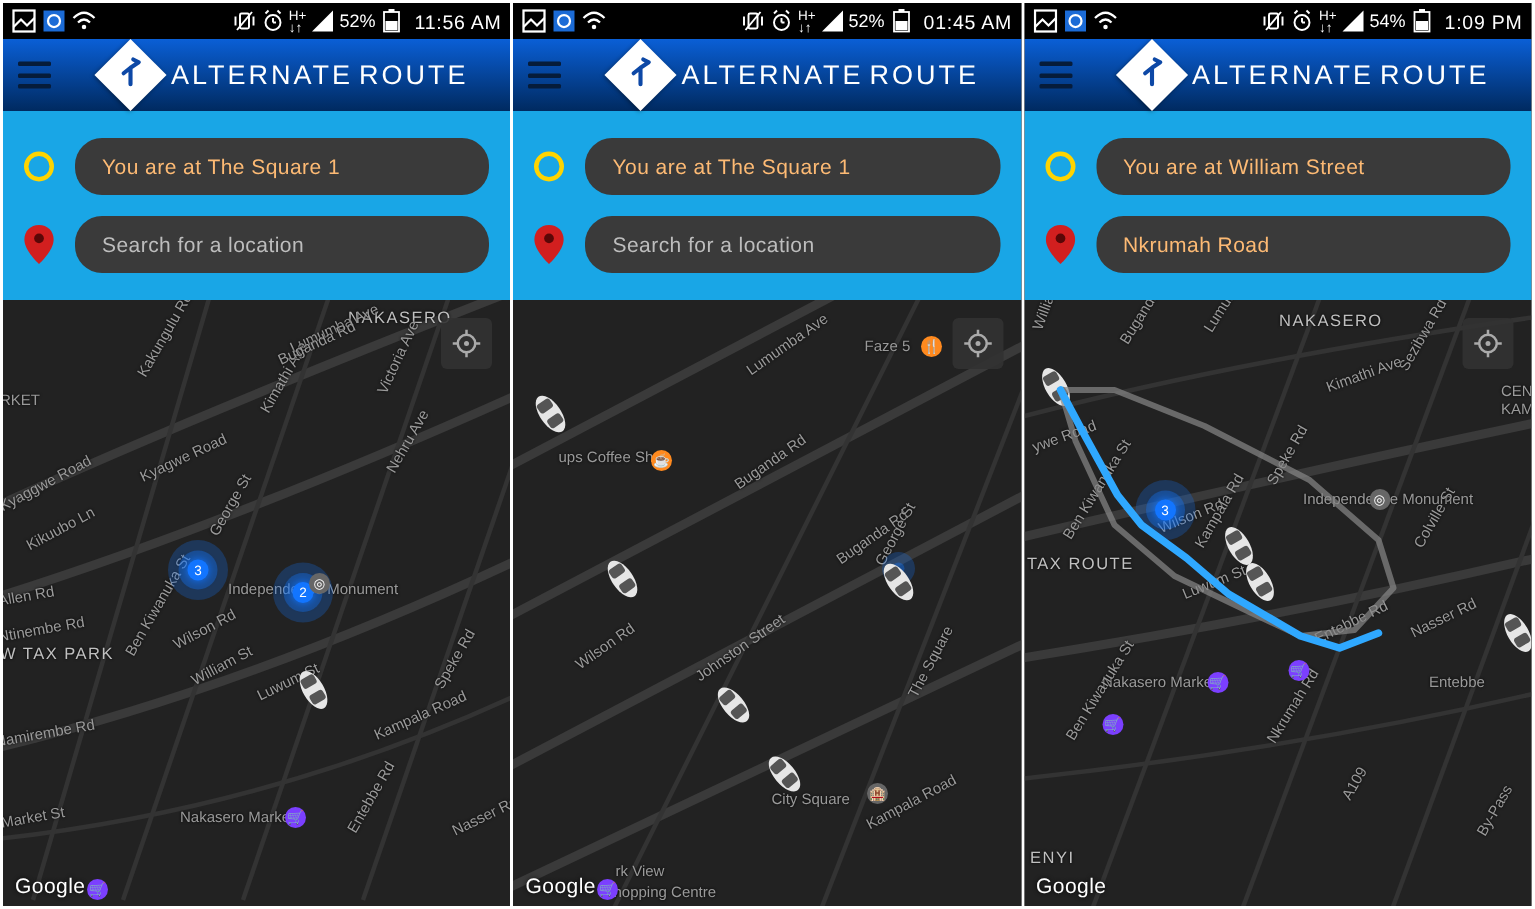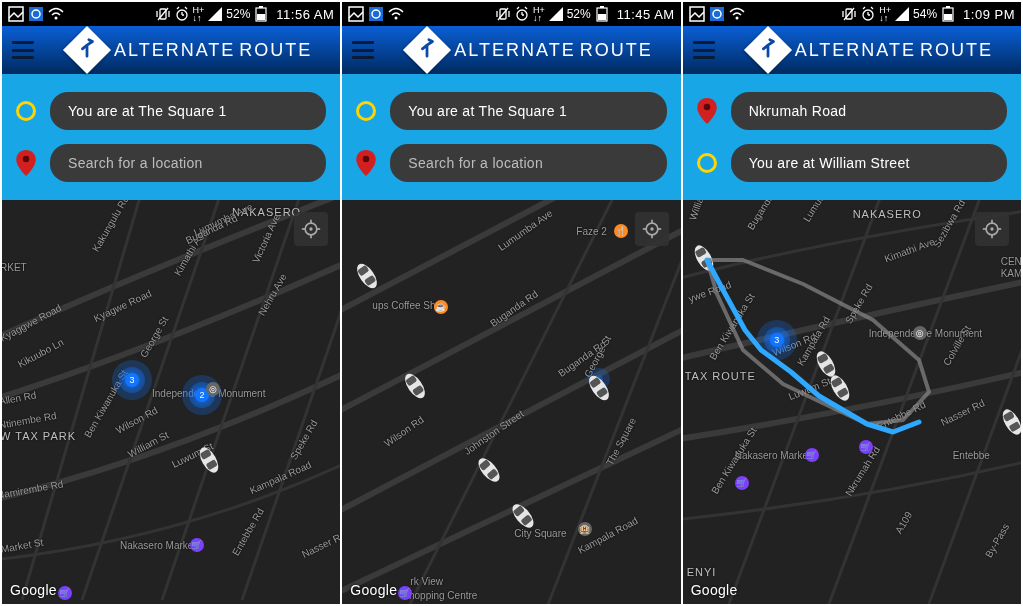--- a/index.html
+++ b/index.html
@@ -76,21 +76,21 @@
   .origin-icon {
     width: 20px; height: 20px; border: 3px solid #ffd400; border-radius: 50%;
   }
   .dest-icon {
     width: 20px; height: 26px; position: relative;
   }
   .dest-icon svg { width: 100%; height: 100%; }
   .search-input {
     flex: 1;
     background: #3a3a3a;
-    color: #ffffff;
+    color: #fdba74;
     border: none;
     border-radius: 18px;
     height: 38px;
     padding: 0 18px;
     font-size: 14px;
     letter-spacing: 0.3px;
     font-family: inherit;
   }
   .search-input::placeholder { color: #bdbdbd; }
 
@@ -372,21 +372,21 @@
           </svg>
         </span>
       <span class="battery-pct">52%</span>
       <span class="sicon">
           <svg viewBox="0 0 12 16">
             <rect x="1" y="2" width="10" height="13" fill="none" stroke="#fff" stroke-width="1.2"></rect>
             <rect x="4" y="0" width="4" height="2" fill="#fff"></rect>
             <rect x="2" y="8" width="8" height="6" fill="#fff"></rect>
           </svg>
         </span>
-      <span class="time">11:45 AM</span>
+      <span class="time">01:45 AM</span>
     </div>
   </div>
   <div class="app-header">
     <div class="hamburger">
         <span></span>
         <span></span>
         <span></span>
       </div>
     <div class="logo-block">
       <div class="logo-diamond">
@@ -415,21 +415,21 @@
   </div>
     <div class="map">
       <svg class="roads">
       <path d="M -20 120 L 360 -80" stroke="#3a3a3a" stroke-width="6" fill="none" stroke-linecap="round"></path>
       <path d="M -20 220 L 360 20" stroke="#3a3a3a" stroke-width="6" fill="none" stroke-linecap="round"></path>
       <path d="M -20 320 L 360 120" stroke="#3a3a3a" stroke-width="6" fill="none" stroke-linecap="round"></path>
       <path d="M -20 400 L 360 220" stroke="#3a3a3a" stroke-width="6" fill="none" stroke-linecap="round"></path>
       <path d="M 60 420 L 280 -20" stroke="#333" stroke-width="3" fill="none"></path>
       <path d="M 200 420 L 340 60" stroke="#333" stroke-width="3" fill="none"></path>
     </svg>
-      <div class="map-label" style="left:234px;top:26px;">Faze 2</div>
+      <div class="map-label" style="left:234px;top:26px;">Faze 5</div>
       <div class="map-label" style="left:154px;top:44px;transform:rotate(-35deg);transform-origin:left top;">Lumumba Ave</div>
       <div class="map-label" style="left:146px;top:120px;transform:rotate(-35deg);transform-origin:left top;">Buganda Rd</div>
       <div class="map-label" style="left:214px;top:170px;transform:rotate(-35deg);transform-origin:left top;">Buganda Rd</div>
       <div class="map-label" style="left:30px;top:100px;">ups Coffee Shop</div>
       <div class="map-label" style="left:240px;top:174px;transform:rotate(-62deg);transform-origin:left top;">George St</div>
       <div class="map-label" style="left:40px;top:240px;transform:rotate(-35deg);transform-origin:left top;">Wilson Rd</div>
       <div class="map-label" style="left:120px;top:248px;transform:rotate(-35deg);transform-origin:left top;">Johnston Street</div>
       <div class="map-label" style="left:262px;top:262px;transform:rotate(-62deg);transform-origin:left top;">The Square</div>
       <div class="map-label" style="left:172px;top:328px;">City Square</div>
       <div class="map-label" style="left:234px;top:346px;transform:rotate(-28deg);transform-origin:left top;">Kampala Road</div>
@@ -553,29 +553,29 @@
             </svg></div>
         </div>
       <div class="logo-text">
           <span class="bold">ALTERNATE</span>
           <span>ROUTE</span>
         </div>
     </div>
   </div>
   <div class="search-panel">
     <div class="search-row">
+      <div class="origin-icon"></div>
+      <input class="search-input" value="You are at William Street" style="">
+    </div>
+    <div class="search-row">
       <div class="dest-icon"><svg viewBox="0 0 24 32">
             <path d="M12 0 C5 0 0 5 0 12 C0 21 12 32 12 32 S24 21 24 12 C24 5 19 0 12 0 Z" fill="#d21f1f"></path>
             <circle cx="12" cy="11" r="4" fill="#5a0707"></circle>
           </svg></div>
       <input class="search-input" value="Nkrumah Road" placeholder="Search for a location" style="">
-    </div>
-    <div class="search-row">
-      <div class="origin-icon"></div>
-      <input class="search-input" value="You are at William Street" style="">
     </div>
   </div>
     <div class="map">
       <svg class="roads">
     <path d="M -10 80 Q 140 40 350 10" stroke="#333" stroke-width="3" fill="none"></path>
     <path d="M -10 160 Q 160 120 350 80" stroke="#3a3a3a" stroke-width="6" fill="none" stroke-linecap="round"></path>
     <path d="M -10 240 Q 180 210 350 170" stroke="#3a3a3a" stroke-width="6" fill="none" stroke-linecap="round"></path>
     <path d="M -10 320 Q 180 300 350 260" stroke="#333" stroke-width="3" fill="none"></path>
     <path d="M 40 420 L 200 -10" stroke="#333" stroke-width="3" fill="none"></path>
     <path d="M 140 420 L 300 -10" stroke="#333" stroke-width="3" fill="none"></path>

